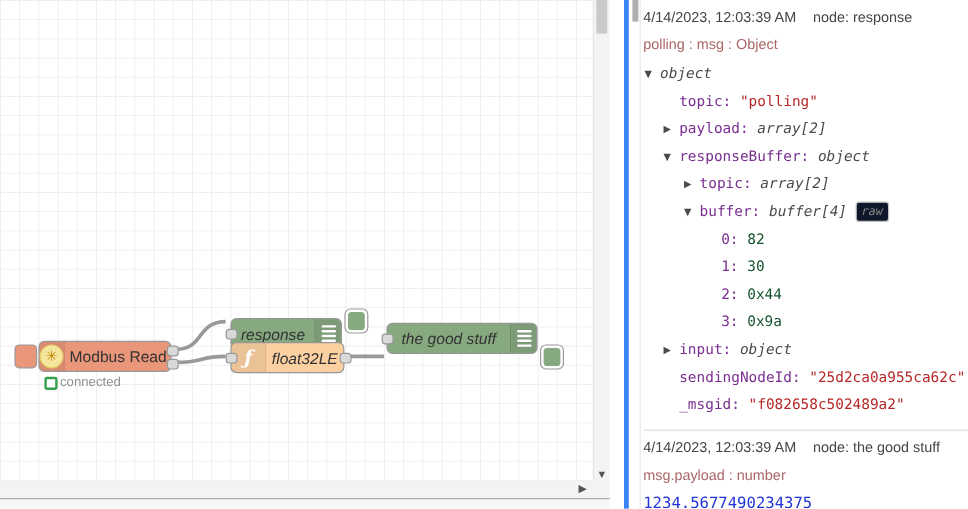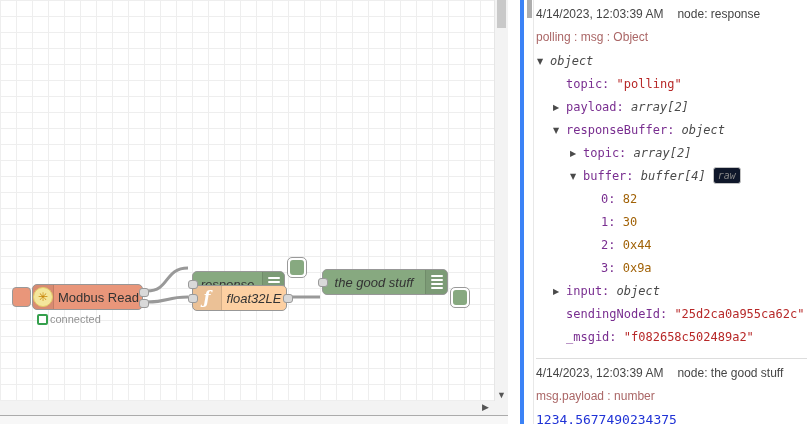--- a/index.html
+++ b/index.html
@@ -53,21 +53,21 @@
   .msg{padding:7px 0 9px 0;}
   .msg + .msg{border-top:1px solid #ddd;}
   .msg-header{font-size:12px;color:#454545;}
   .msg-node{margin-left:14px;}
   .msg-meta{margin-top:9px;font-size:12px;color:#a66;}
   .tree{margin-top:6px;font-family:"DejaVu Sans Mono",monospace;font-size:12px;}
   .tree-row{line-height:23px;white-space:nowrap;}
   .arrow-ic{display:inline-block;width:13px;margin-left:-13px;font-size:8px;color:#4a4a4a;vertical-align:1px;font-family:"DejaVu Sans",sans-serif;cursor:pointer;}
   .pt-key{color:#792e90;}
   .pt-string{color:#b72828;}
-  .pt-number{color:#a16207;}
+  .pt-number{color:#14532d;}
   .pt-type{font-style:italic;color:#4a4a4a;}
   .raw-badge{display:inline-block;margin-left:7px;padding:0 4px;border:1px solid #c3c3c3;border-radius:3px;font-size:10px;font-style:italic;color:#888;line-height:15px;vertical-align:1px;background:#0f172a;cursor:pointer;}
   .msg-value{margin-top:9px;font-family:"DejaVu Sans Mono",monospace;font-size:13px;color:#2033d6;}
 </style>
 </head>
 <body>
 
 <div class="app">
 
   <div class="canvas">
@@ -86,21 +86,21 @@
       </div>
       <div class="node-label">Modbus Read</div>
       <div class="port" style="left:106px;top:3px;"></div>
       <div class="port" style="left:106px;top:14px;"></div>
     </div>
     <div class="status" style="left:37px;top:313px;">
       <div class="status-dot"></div>
       <div class="status-text">connected</div>
     </div>
 
-    <div class="node node-debug" style="left:192px;top:271px;width:93px;">
+    <div class="node node-debug" style="left:192px;top:265px;width:93px;">
       <div class="node-label it">response</div>
       <div class="menu-region">
         <div class="bar"></div>
           <div class="bar"></div>
           <div class="bar"></div>
           <div class="bar"></div>
       </div>
       <div class="port" style="left:-5px;top:8px;"></div>
     </div>
     <div class="toggle-btn" style="left:287px;top:257px;">

